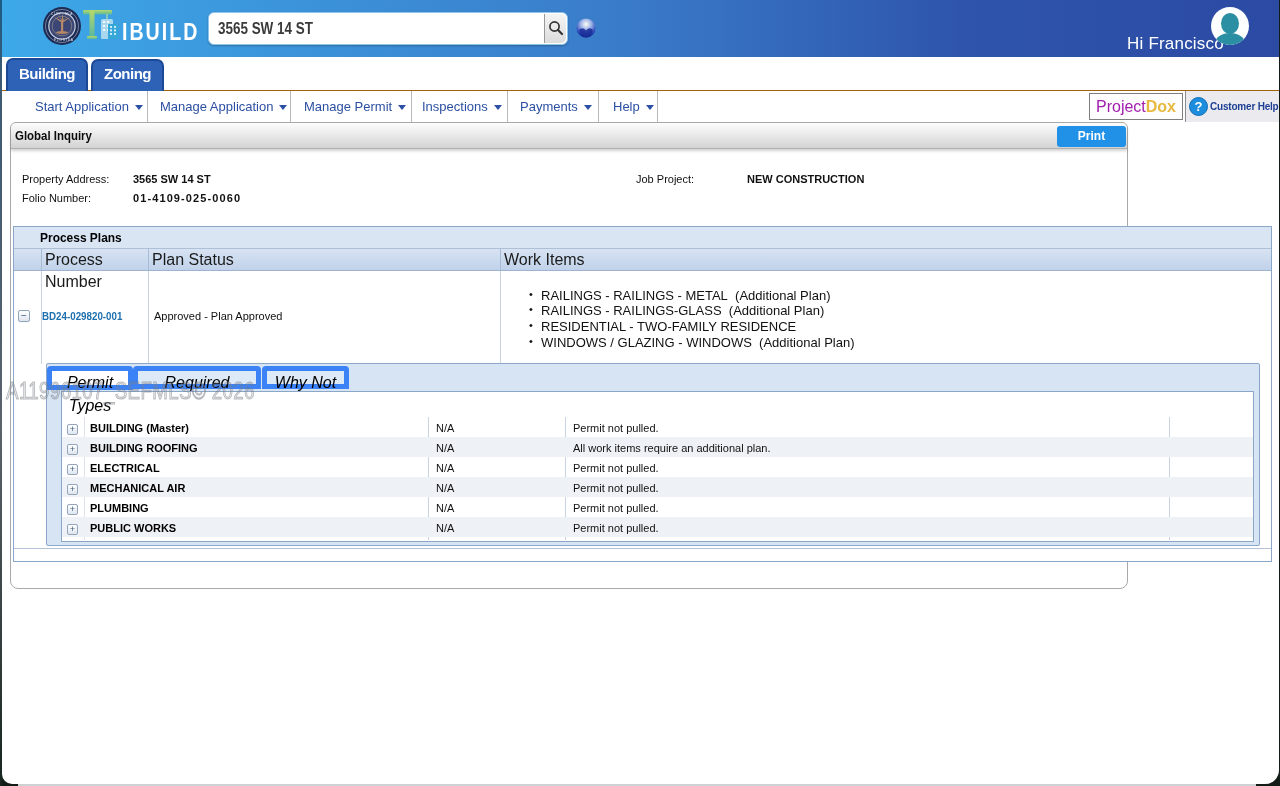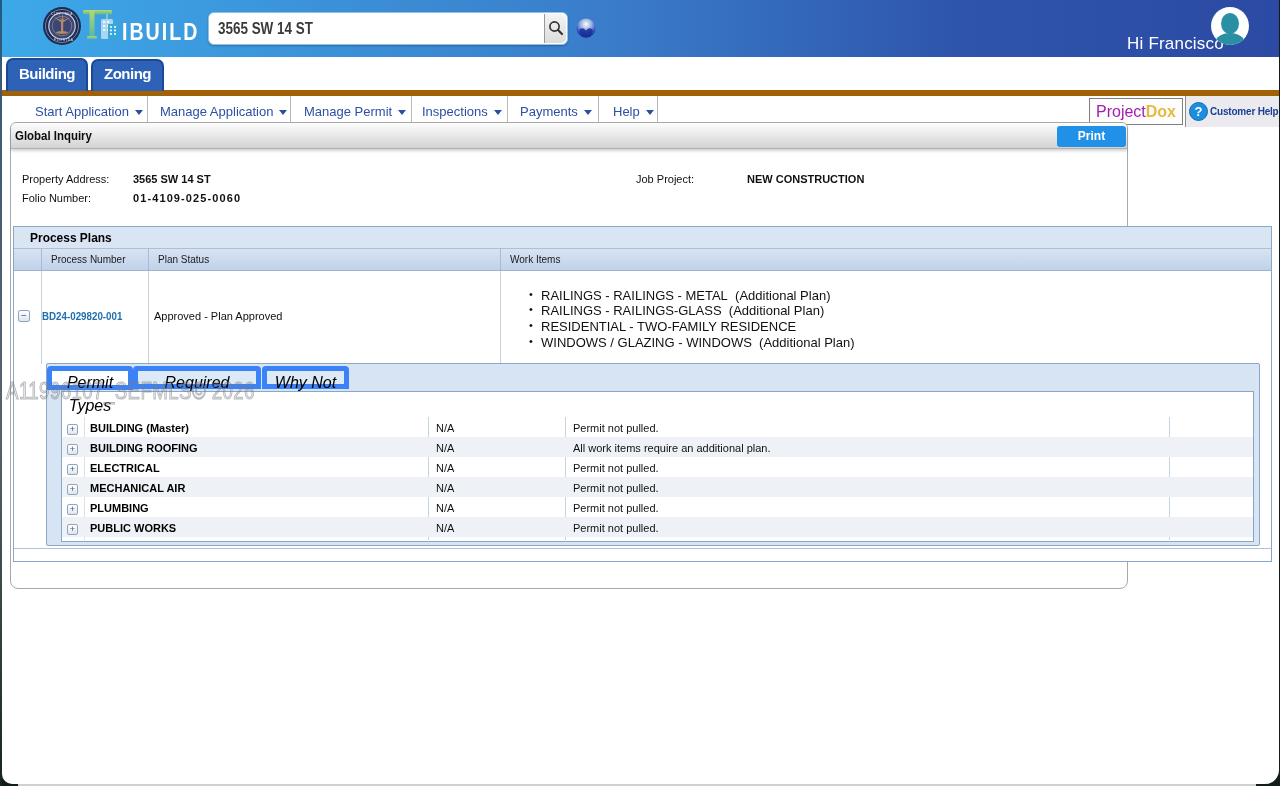--- a/index.html
+++ b/index.html
@@ -30,21 +30,21 @@
 
   
   #tabstrip { position:absolute; left:0; top:57px; width:100%; height:33px; background:#fff;padding-left:20px; }
   .toptab { position:absolute; color:#fff; font-weight:bold; font-size:15px; text-align:center;
     letter-spacing:-0.5px; background:#2e62b7; border:2px solid #1c4896; border-bottom:none;
     border-radius:7px 7px 0 0; z-index:5; }
   #tab-building { left:4px; top:1px; width:82px; height:33px; line-height:27px; }
   #tab-zoning   { left:89px; top:2px; width:73px; height:32px; line-height:26px; }
 
   
-  #menubar { position:absolute; left:0; top:90px; width:100%; height:31px; background:#fff; border-top:6px solid #a16207; }
+  #menubar { position:absolute; left:0; top:90px; width:100%; height:31px; background:#fff; border-top:1px solid #a16207; }
   .mitem { position:absolute; top:0; height:31px; line-height:31px; text-align:left; color:#2b50a3;
     font-size:13px; border-right:1px solid #b9b9b9; }
   .mitem .tri { display:inline-block; width:0; height:0; border-left:4.5px solid transparent;
     border-right:4.5px solid transparent; border-top:5px solid #2b50a3; margin-left:6px; vertical-align:middle; }
   #pdoxbox { position:absolute; left:1087px; top:2px; width:94px; height:27px; background:#fdfdfd;
     border:1px solid #7e7e7e; text-align:center; line-height:25px; font-size:16px; }
   #pdoxbox .p1 { color:#a21caf; }
   #pdoxbox .p2 { color:#e7b93e; font-weight:bold; }
   #mbar-div { position:absolute; left:1183px; top:0; width:1px; height:31px; background:#8b8b8b; }
   #custhelp { position:absolute; left:1184px; top:0; width:93px; height:31px; background:#ebebef; }
@@ -64,26 +64,26 @@
   #printbtn { position:absolute; right:1px; top:3px; width:69px; height:21px; background:#2191e8;
     border-radius:3px; color:#fff; font-weight:bold; font-size:12px; text-align:center; line-height:21px; }
 
   .lbl { position:absolute; font-size:11px; color:#111; }
   .val { position:absolute; font-size:11px; color:#111; font-weight:bold; }
 
   
   #ppbox { position:absolute; left:2px; top:103px; width:1259px; height:336px;
     border:1px solid #8aa7c8; background:#fff; }
   #pptitle { position:absolute; left:0; top:0; width:100%; height:21px; background:#d9e5f3;
-    font-size:13px; font-weight:bold; color:#000; line-height:21px; padding-left:16px; }
+    font-size:13px; font-weight:bold; color:#000; line-height:21px; padding-left:26px; }
   #pptitle span { display:inline-block; transform:scaleX(0.92); transform-origin:0 0; }
   #pphead { position:absolute; left:0; top:21px; width:100%; height:23px;
     background:linear-gradient(#d8e3f2,#c0d2ea); border-top:1px solid #aebfd8; border-bottom:1px solid #9fb3d1; }
-  #pphead .c { position:absolute; top:0; height:100%; line-height:22px; font-size:10px; color:#1a1a1a;
-    border-left:1px solid #a8bbd6; padding-left:9px; }
+  #pphead .c { position:absolute; top:0; height:100%; line-height:22px; font-size:16px; color:#1a1a1a;
+    border-left:1px solid #a8bbd6; padding-left:3px; }
   .vline { position:absolute; width:1px; background:#c8d3e2; }
   #pprow-minus { position:absolute; left:4px; top:83px; width:12px; height:12px;
     background:linear-gradient(#fff,#dfe5ee); border:1px solid #93a5bd; border-radius:2px;
     font-size:10px; line-height:10px; text-align:center; color:#3a5a8c; }
   #bdlink { position:absolute; left:28px; top:83px; font-size:11.5px; font-weight:bold; color:#1e6fae;
     transform:scaleX(0.85); transform-origin:0 0; white-space:nowrap; }
   #appr { position:absolute; left:140px; top:83px; font-size:11px; color:#111; }
   .witem { position:absolute; font-size:13px; color:#111; }
   .witem:before { content:"•"; position:absolute; left:-12px; font-size:11px; }
 

